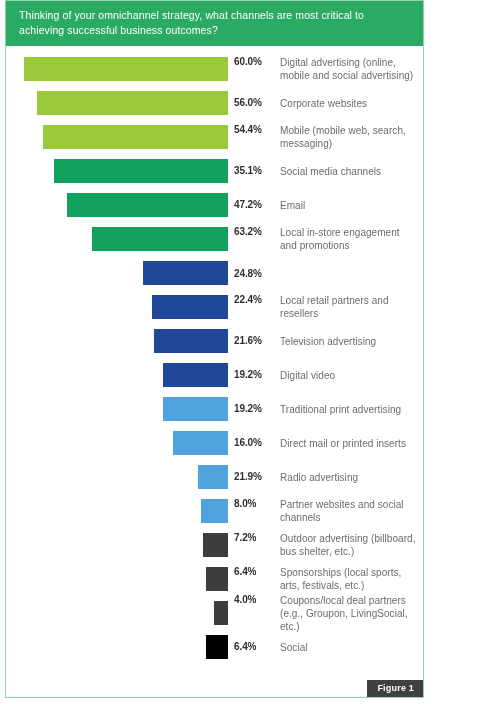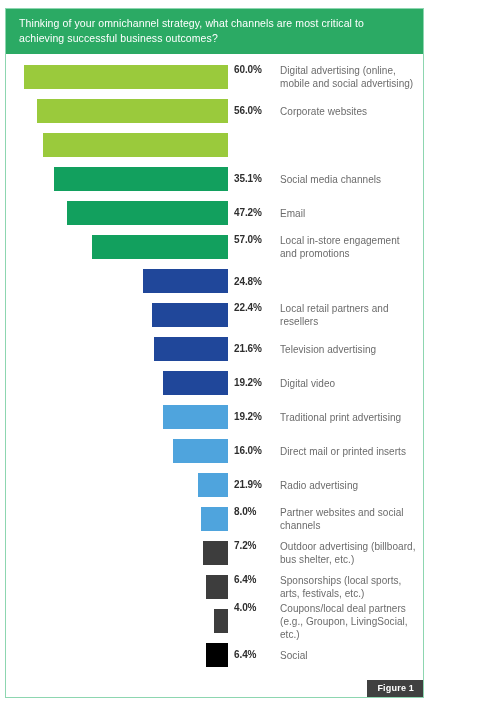--- a/index.html
+++ b/index.html
@@ -10,21 +10,21 @@
     height: 704px;
     background: #ffffff;
     font-family: "Liberation Sans", sans-serif;
   }
 
   #figure-root {
     position: relative;
     width: 432px;
     height: 704px;
     background: #ffffff;
-    padding: 8px 8px 6px 5px;
+    padding: 0 8px 6px 5px;
   }
 
   .figure-frame {
     position: relative;
     width: 100%;
     height: 100%;
     border: 1px solid #8dd6b0;
     background: #ffffff;
     display: flex;
     flex-direction: column;
@@ -133,20 +133,24 @@
             </div>
             <div class="bar-meta">
               <div class="bar-value">56.0%</div>
               <div class="bar-label">Corporate websites</div>
             </div>
           </div>
           <div class="bar-row">
             <div class="bar-track">
               <div class="bar" style="width: 185px; background: rgb(154, 202, 60);"></div>
             </div>
+            <div class="bar-meta">
+              <div class="bar-value">54.4%</div>
+              <div class="bar-label">Mobile (mobile web, search, messaging)</div>
+            </div>
           </div>
           <div class="bar-row">
             <div class="bar-track">
               <div class="bar" style="width: 174px; background: rgb(18, 160, 94);"></div>
             </div>
             <div class="bar-meta">
               <div class="bar-value">35.1%</div>
               <div class="bar-label">Social media channels</div>
             </div>
           </div>
@@ -157,21 +161,21 @@
             <div class="bar-meta">
               <div class="bar-value">47.2%</div>
               <div class="bar-label">Email</div>
             </div>
           </div>
           <div class="bar-row">
             <div class="bar-track">
               <div class="bar" style="width: 136px; background: rgb(18, 160, 94);"></div>
             </div>
             <div class="bar-meta">
-              <div class="bar-value">57.0%</div>
+              <div class="bar-value">63.2%</div>
               <div class="bar-label">Local in-store engagement and promotions</div>
             </div>
           </div>
           <div class="bar-row">
             <div class="bar-track">
               <div class="bar" style="width: 85px; background: rgb(32, 71, 154);"></div>
             </div>
             <div class="bar-meta">
               <div class="bar-value">24.8%</div>
             </div>

